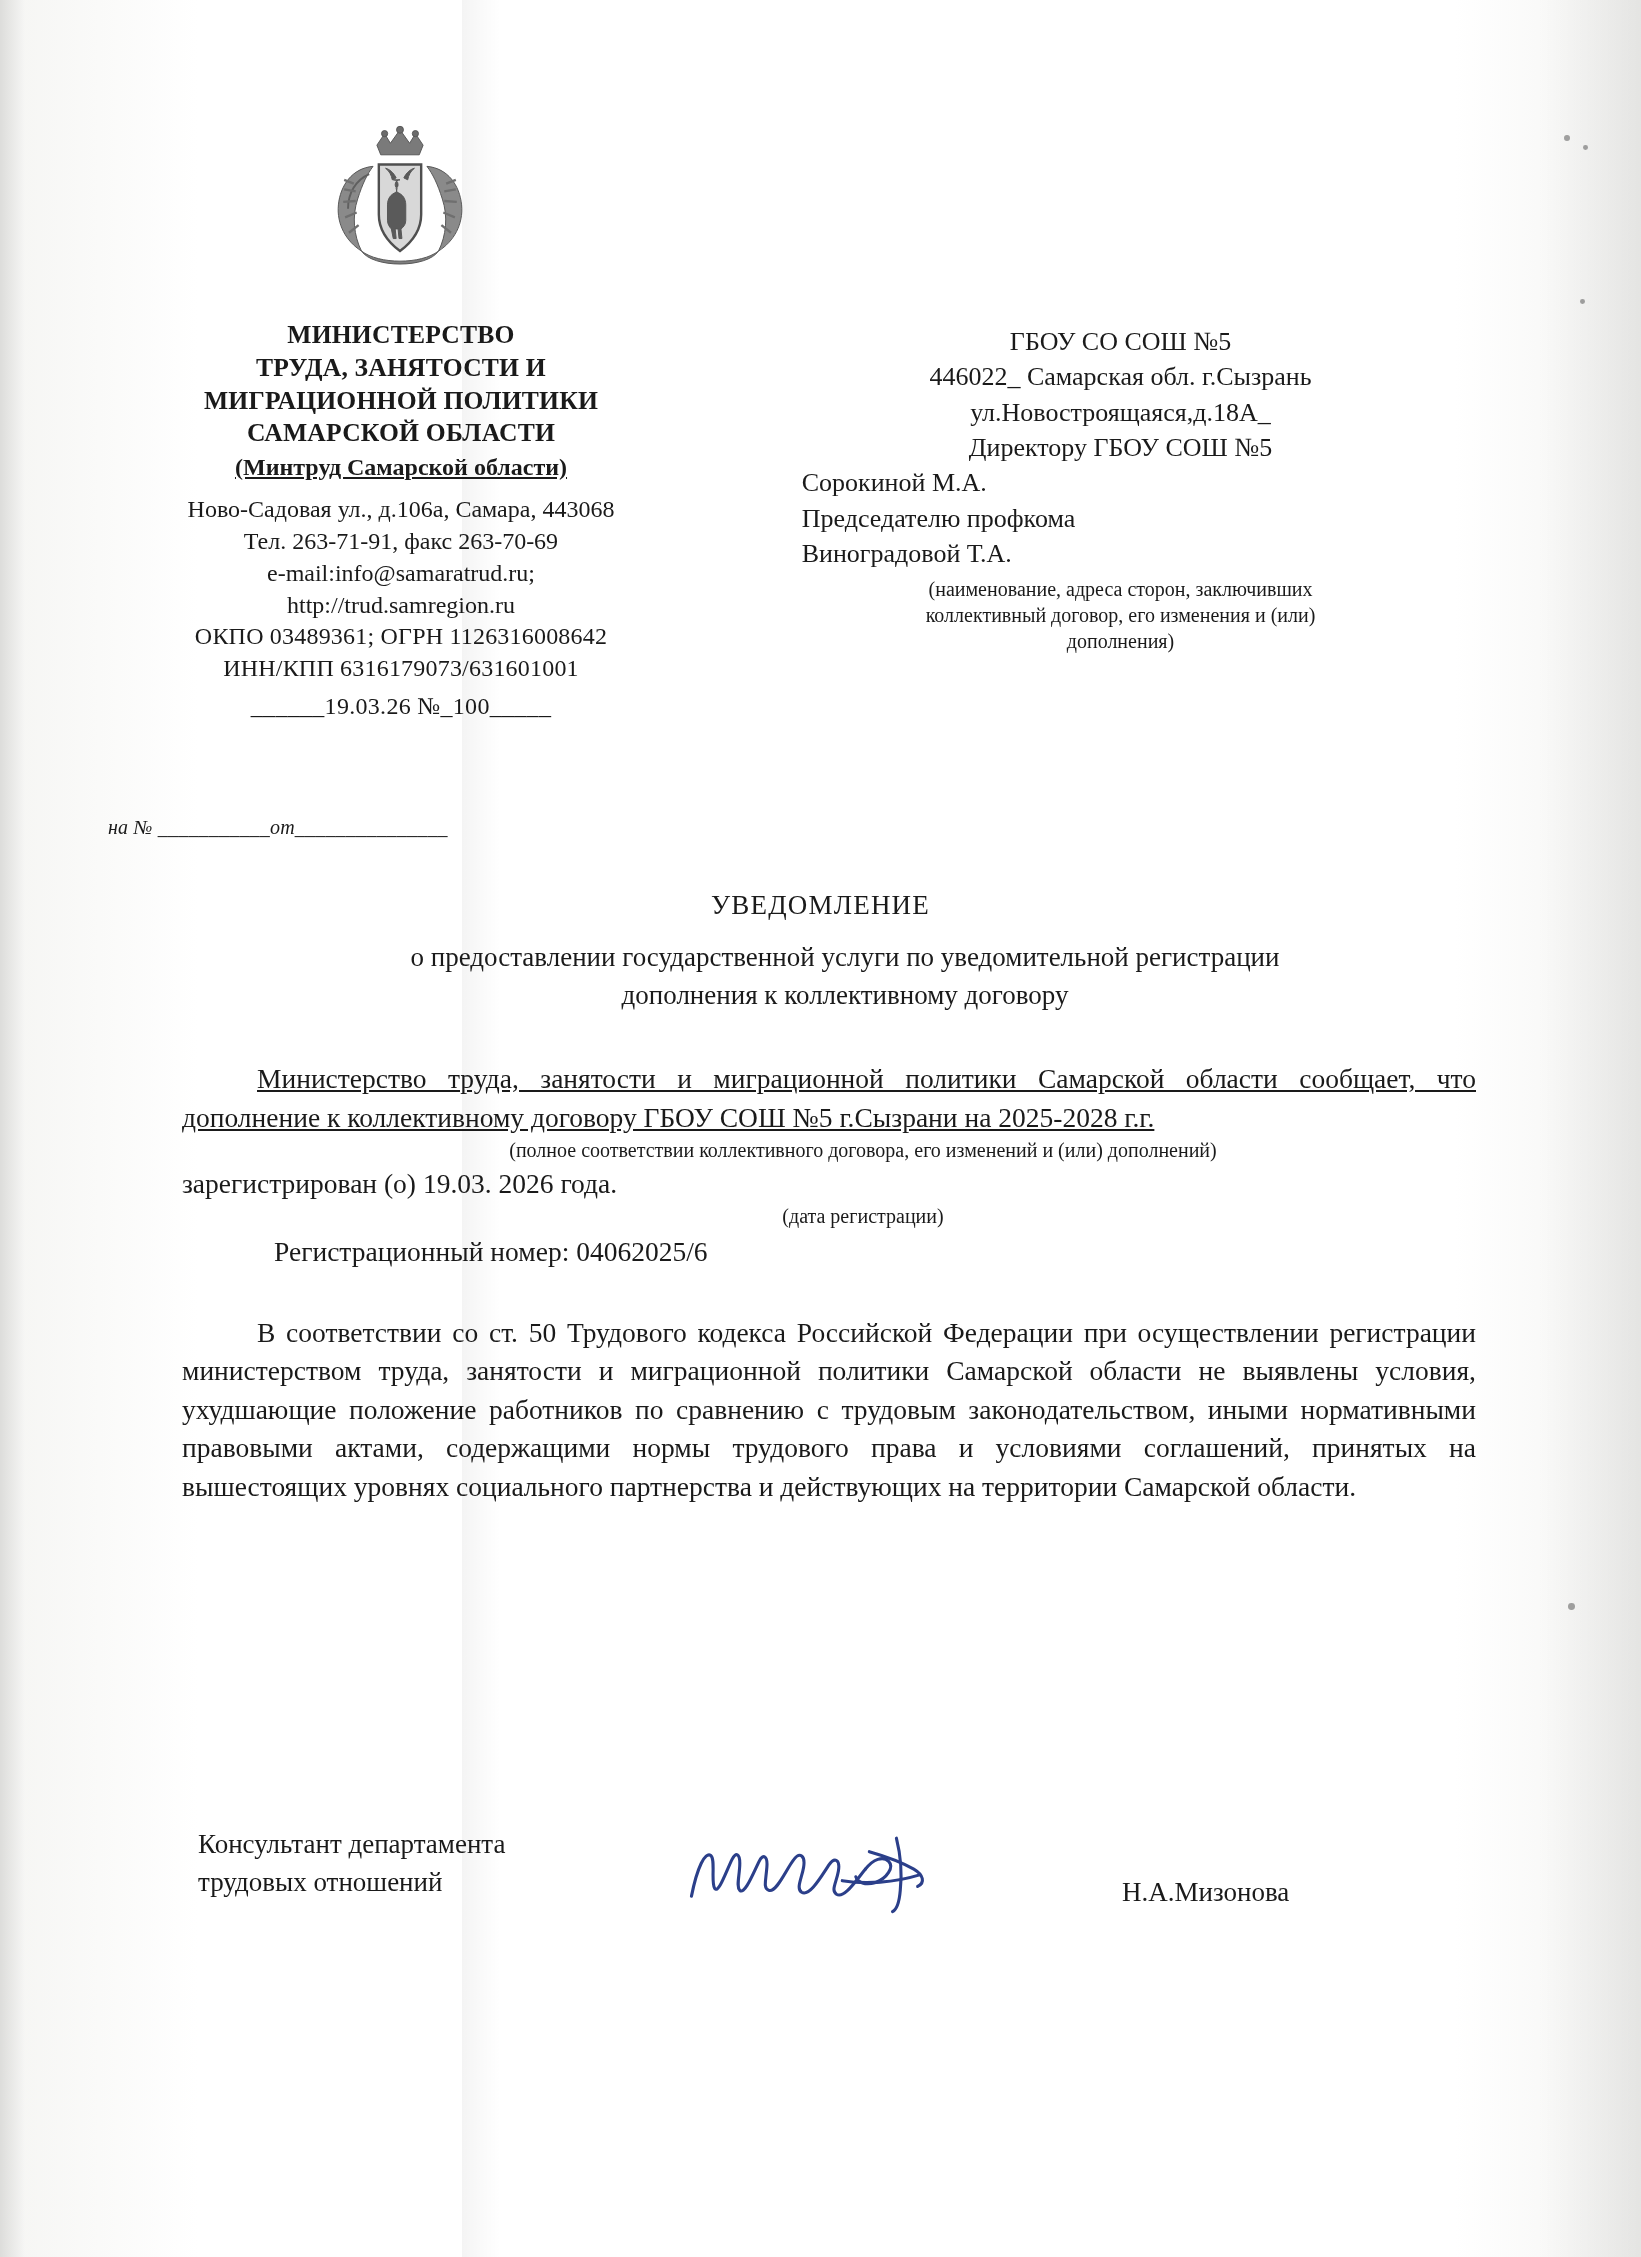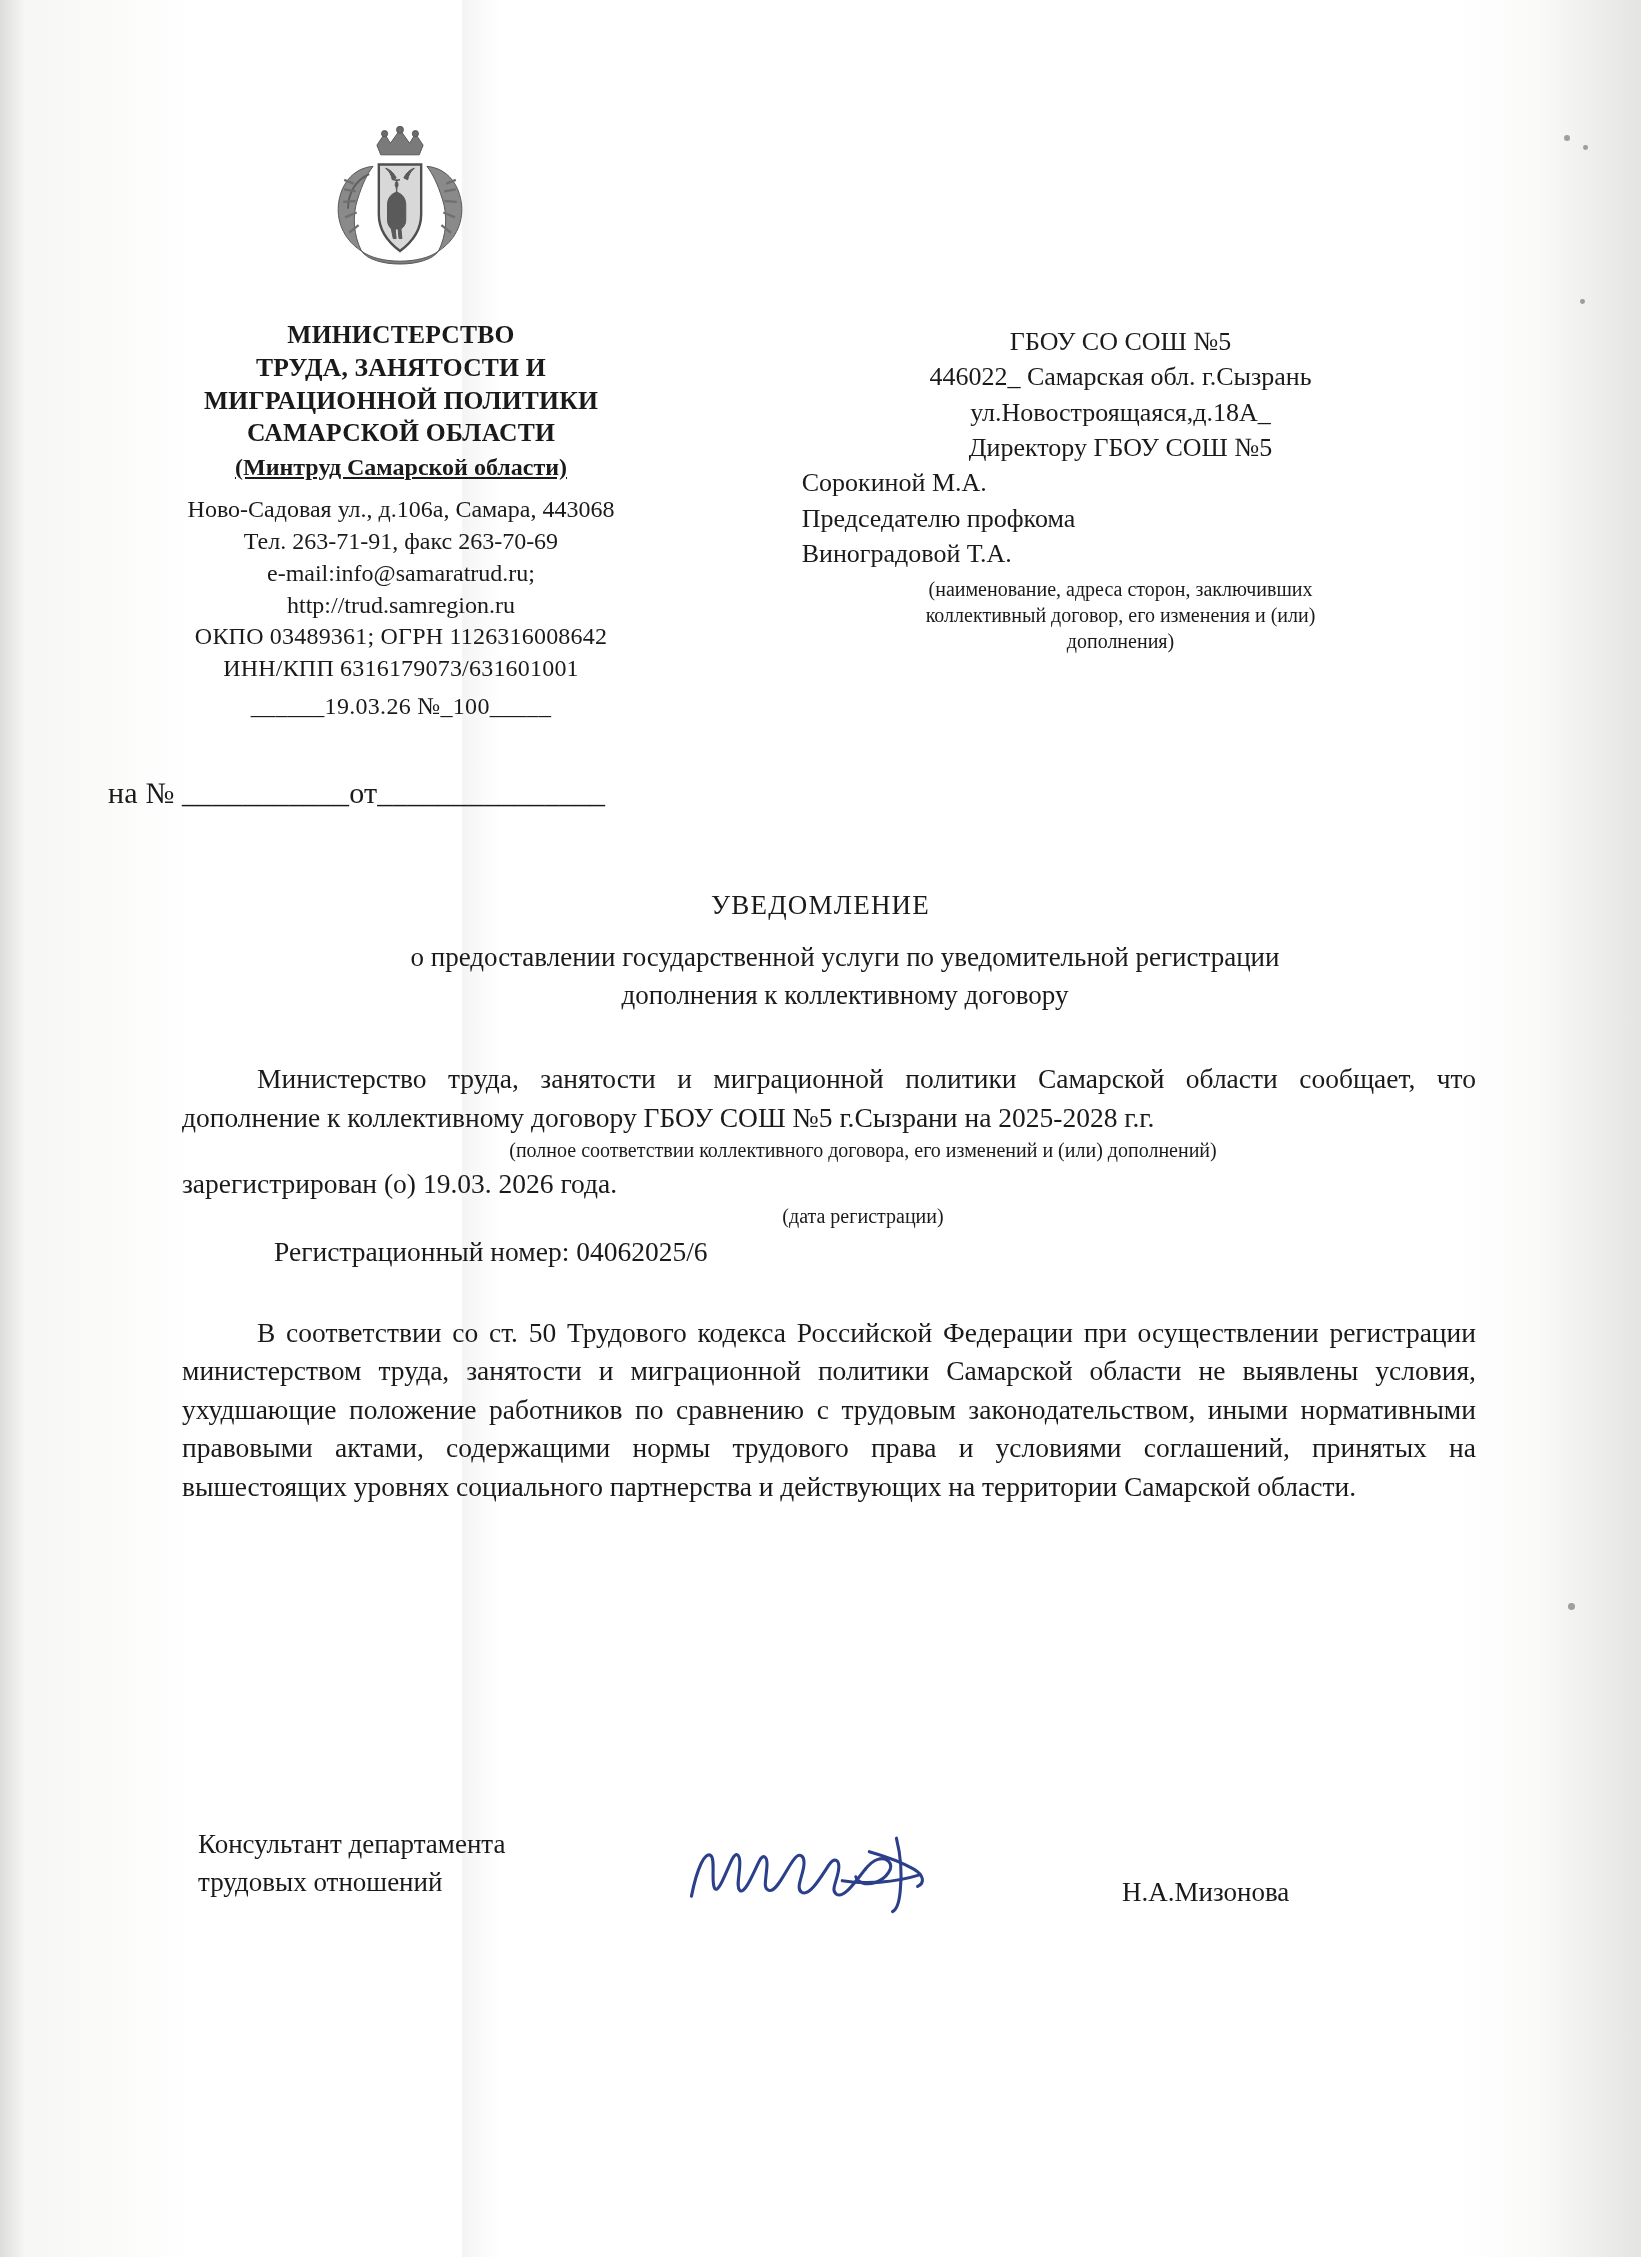--- a/index.html
+++ b/index.html
@@ -92,24 +92,25 @@
     letter-spacing: 0.2px;
   }
   .letterhead .dateline {
     margin-top: 7px;
     font-size: 24px;
     letter-spacing: 0.3px;
   }
   .na-nomer {
     position: absolute;
     left: 108px;
-    top: 776px;
-    font-size: 30px;
+    top: 816px;
+    font-size: 20px;
     color: #1a1a1a;
     letter-spacing: 0.2px;
+    font-style: italic;
   }
 
   
   .addressee {
     position: absolute;
     left: 792px;
     top: 324px;
     width: 657px;
     text-align: center;
     font-size: 26px;
@@ -160,20 +161,21 @@
     top: 1060px;
     width: 1294px;
     font-size: 27.5px;
     line-height: 1.40;
     color: #1a1a1a;
   }
   .para-justify {
     text-align: justify;
     text-align-last: left;
     text-indent: 75px;
+    text-decoration: underline;
   }
   .small-note {
     font-size: 20px;
     text-align: center;
     line-height: 1.3;
     color: #1a1a1a;
   }
   .small-note.left-pad {
     padding-left: 68px;
   }

